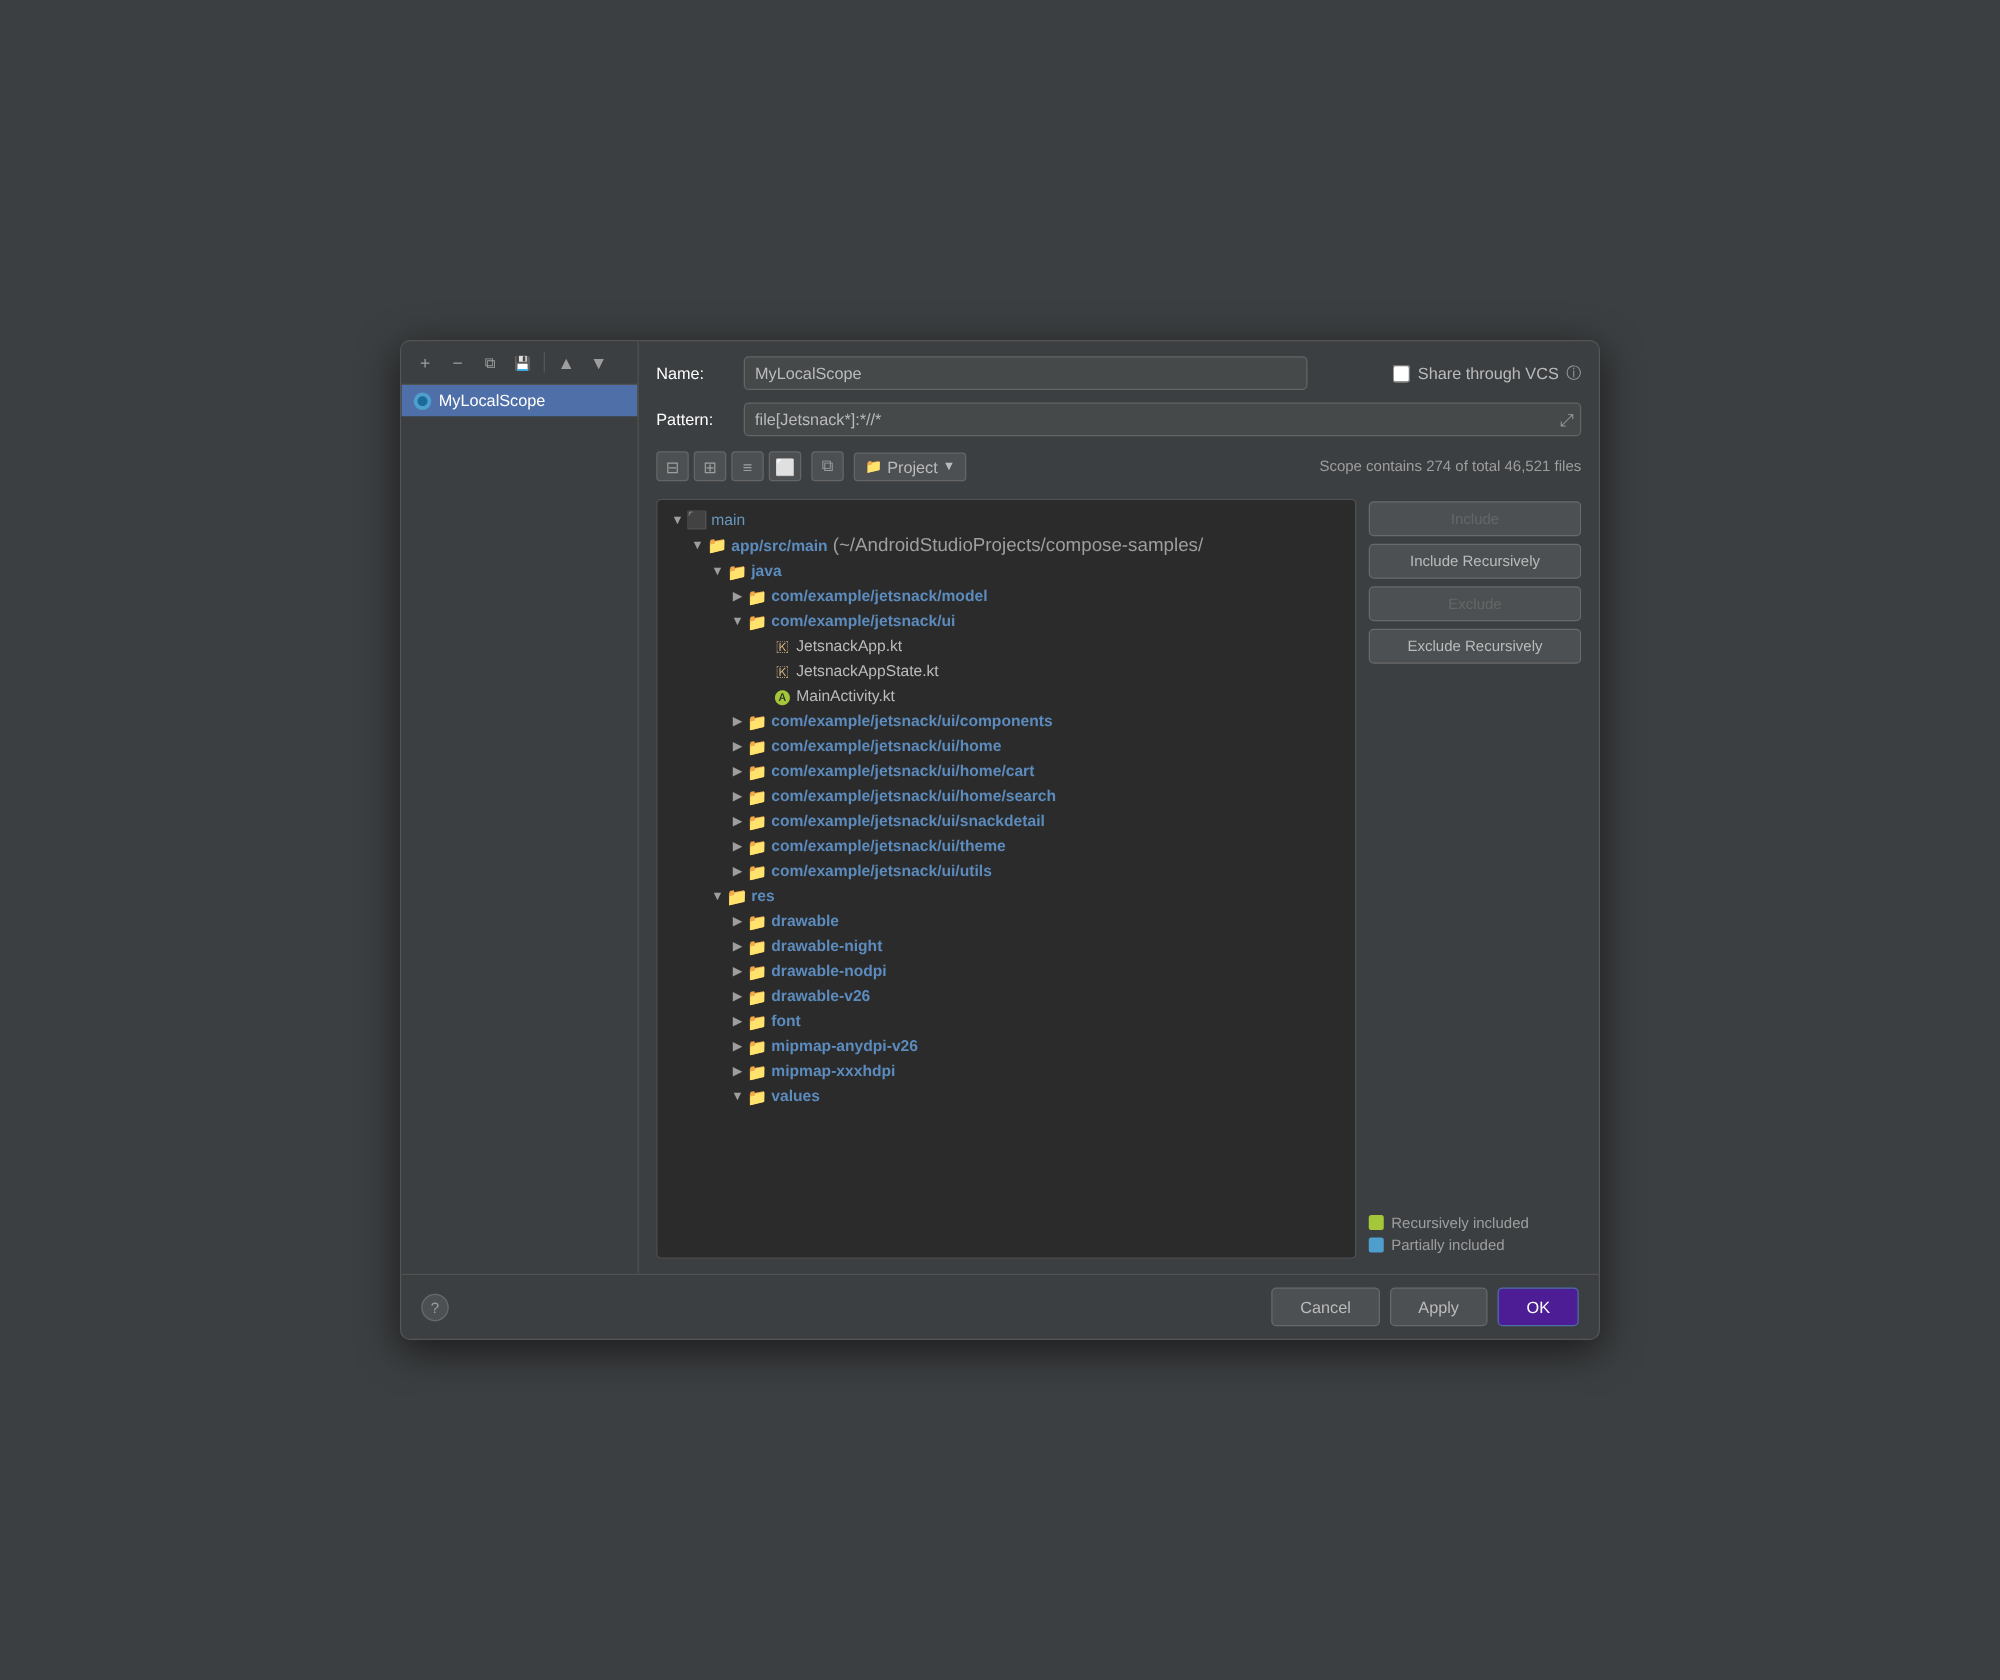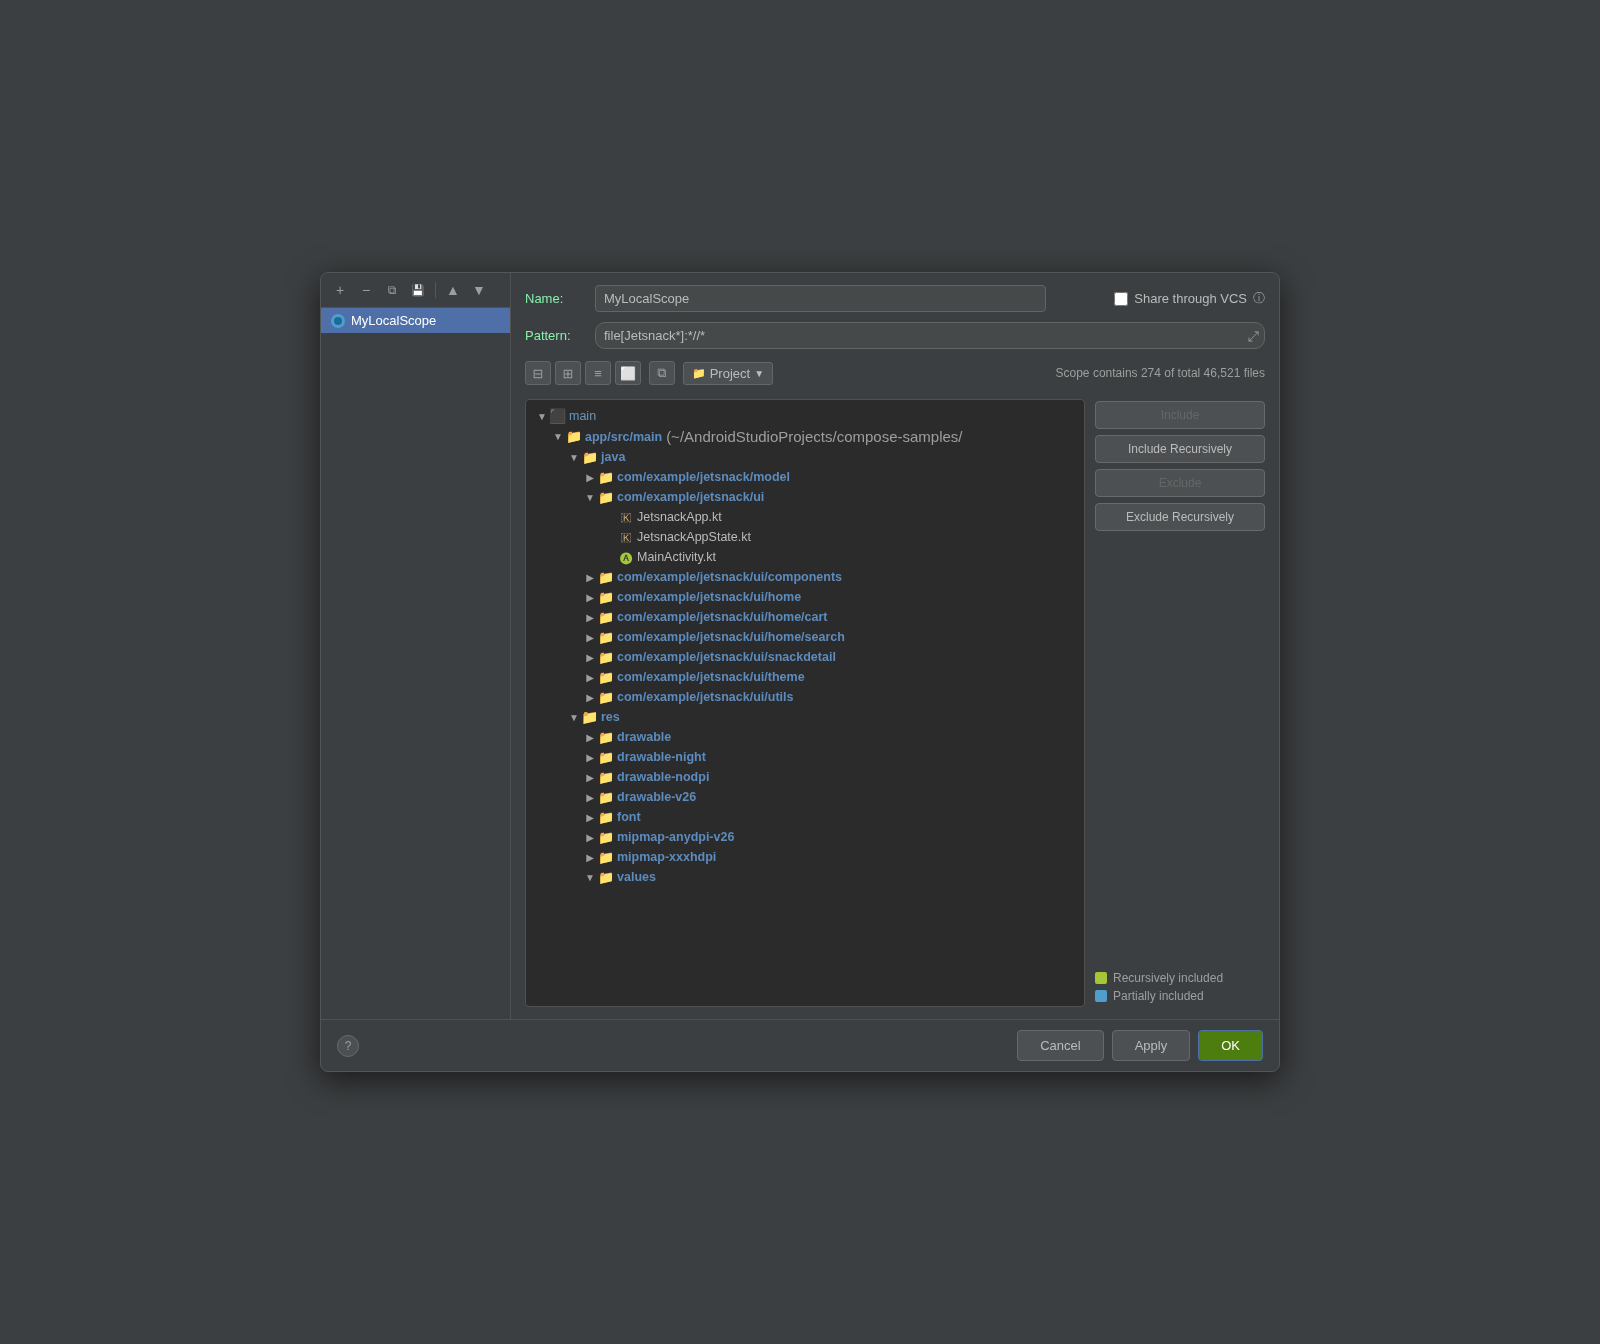--- a/index.html
+++ b/index.html
@@ -132,21 +132,21 @@
       padding: 12px 14px;
       overflow: hidden;
     }
     .form-row {
       display: flex;
       align-items: center;
       margin-bottom: 10px;
       gap: 10px;
     }
     .form-label {
-      color: #86efac;
+      color: #ffffff;
       min-width: 60px;
       font-size: 13px;
     }
     .form-input {
       flex: 1;
       background: #45494a;
       border: 1px solid #646464;
       border-radius: 4px;
       color: #bbbbbb;
       padding: 5px 8px;
@@ -348,21 +348,21 @@
     .footer-btn {
       background: #4c5052;
       border: 1px solid #696969;
       border-radius: 4px;
       color: #bbbbbb;
       padding: 7px 22px;
       cursor: pointer;
       font-size: 13px;
     }
     .footer-btn.primary {
-      background: #4d7c0f;
+      background: #4c1d95;
       border-color: #4e6fa8;
       color: #ffffff;
     }
     
     .tree-panel::-webkit-scrollbar { width: 8px; }
     .tree-panel::-webkit-scrollbar-track { background: #2b2b2b; }
     .tree-panel::-webkit-scrollbar-thumb { background: #555; border-radius: 4px; }
   </style>
 </head>
 <body>
@@ -410,21 +410,21 @@
         <div class="checkbox-row">
           <input type="checkbox" style="">
           <span>Share through VCS</span>
           <span style="color:#9e9e9e;font-size:12px;">ⓘ</span>
         </div>
       </div>
 
       <div class="form-row pattern-row" style="position:relative; margin-bottom:12px;">
         <span class="form-label">Pattern:</span>
         <div style="position:relative; flex:1;">
-          <input class="form-input" type="text" style="width: 100%; padding-right: 28px; border-radius: 10px;" value="file[Jetsnack*]:*//*">
+          <input class="form-input" type="text" style="width: 100%; padding-right: 28px;" value="file[Jetsnack*]:*//*">
           <button class="pattern-expand-btn">
             <span>⤢</span>
           </button>
         </div>
       </div>
 
       <div class="tree-toolbar">
         <div class="tree-toolbar-left">
           <button class="tree-btn" title="Collapse All">
             <span>⊟</span>

